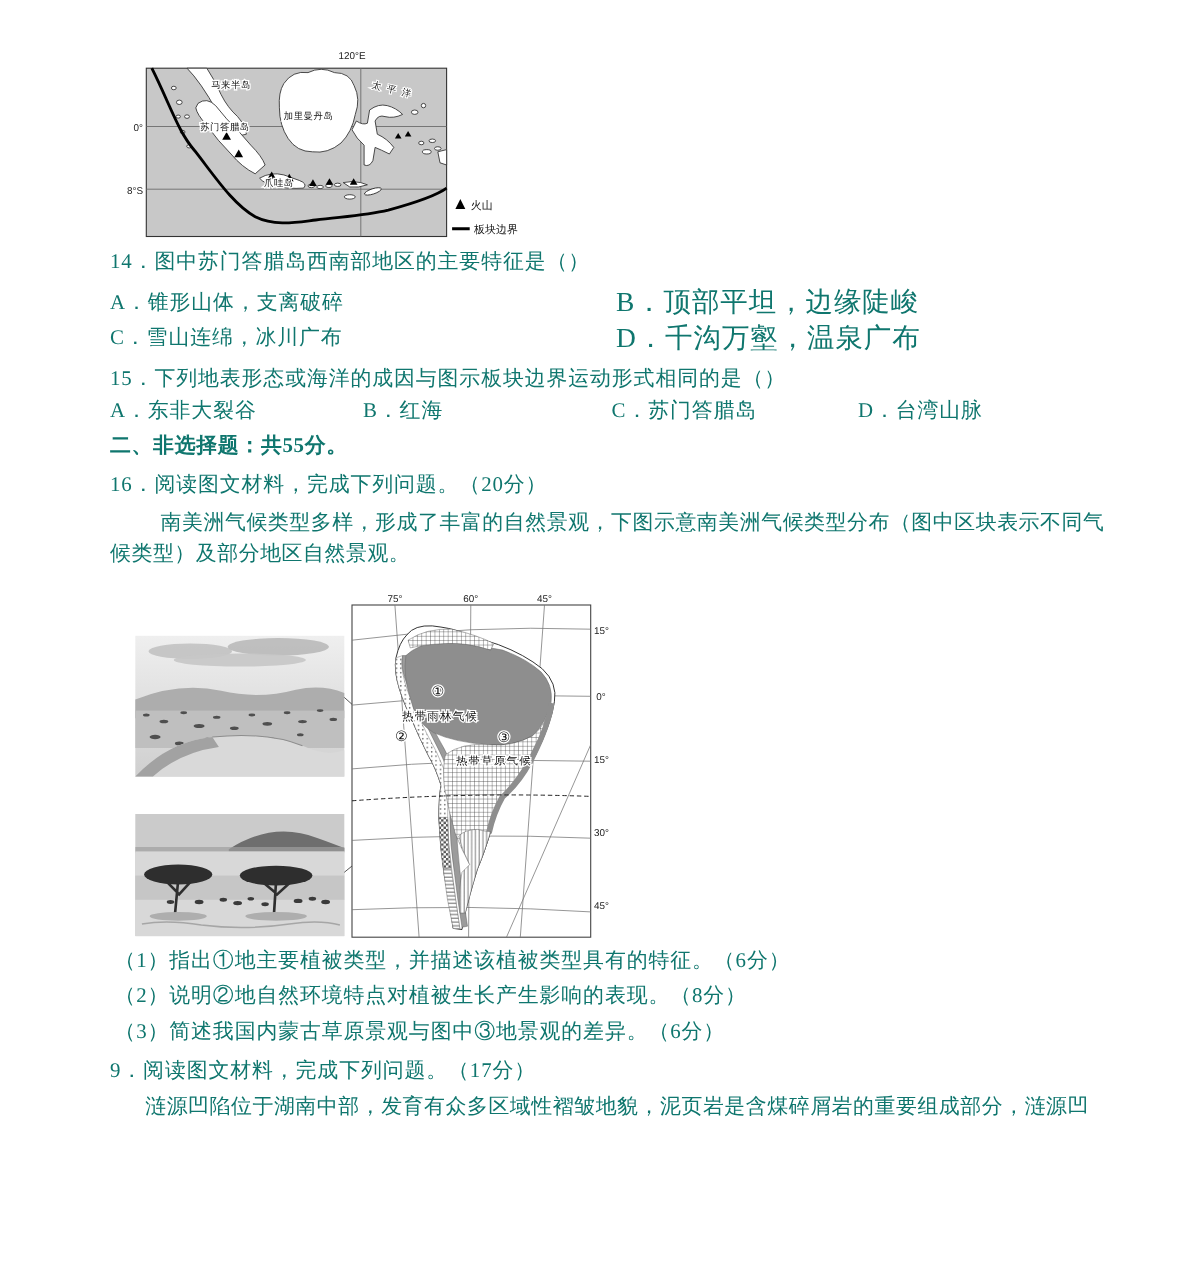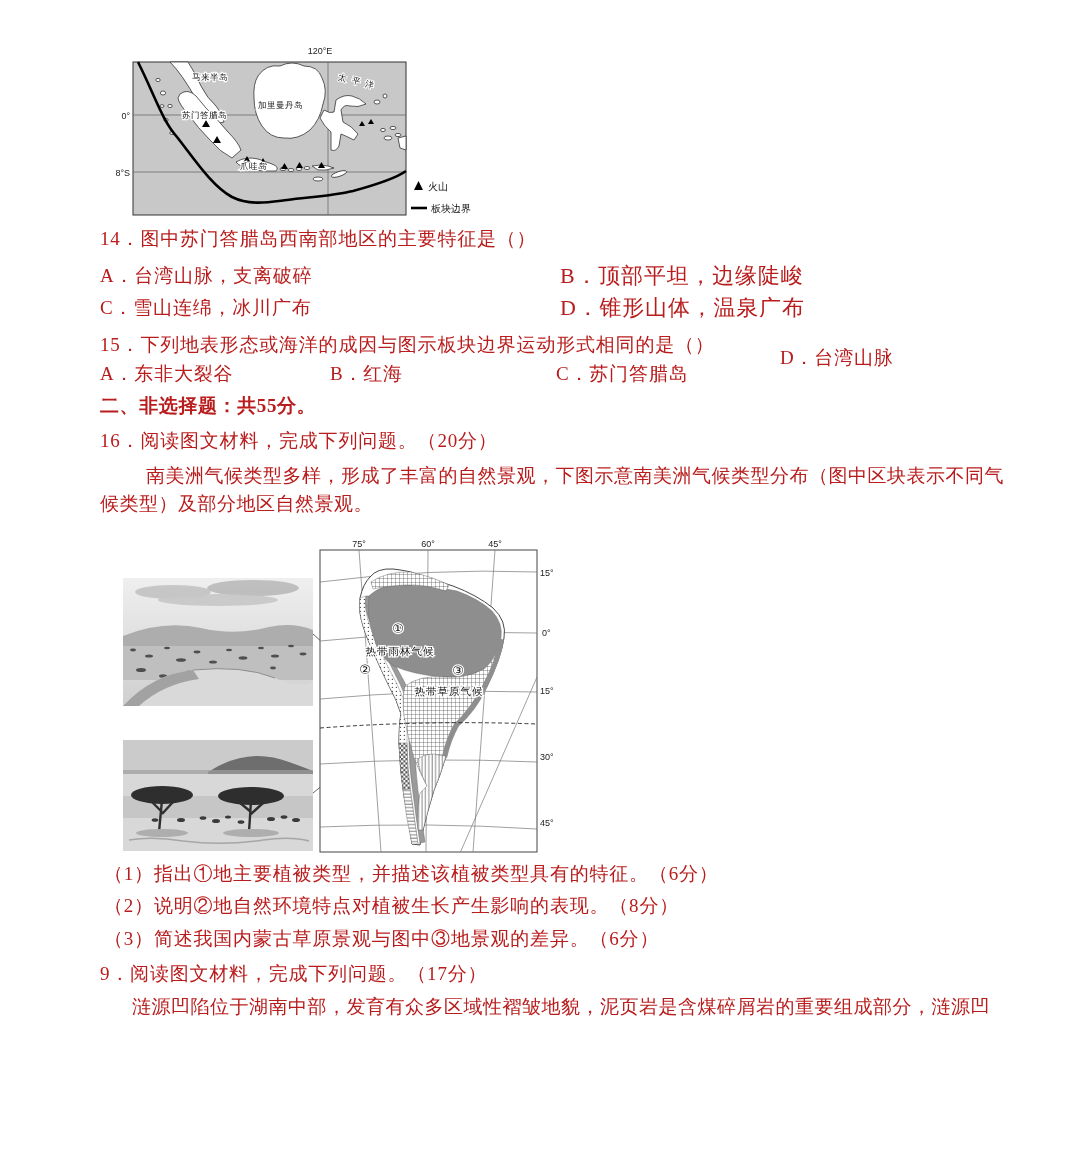--- a/index.html
+++ b/index.html
@@ -1,21 +1,21 @@
 <!DOCTYPE html>
 <html><head>
 <meta charset="utf-8">
 <style>
   html,body{margin:0;padding:0;background:#ffffff;}
   .doc{position:relative;width:1080px;height:1171px;background:#ffffff;overflow:hidden;
-       font-family:"Liberation Serif","DejaVu Serif",serif;color:#b91c1c;}
+       font-family:"Liberation Serif","DejaVu Serif",serif;color:#0f766e;}
   .line{position:absolute;white-space:nowrap;font-size:19px;line-height:22px;letter-spacing:0.8px;}
   .para{letter-spacing:0.5px;}
   .sect{position:absolute;white-space:nowrap;font-size:19px;line-height:26px;font-weight:bold;letter-spacing:0.6px;}
-  .optB{position:absolute;white-space:nowrap;font-size:22px;line-height:22px;letter-spacing:0.8px;}
+  .optB{position:absolute;white-space:nowrap;font-size:25px;line-height:22px;letter-spacing:0.8px;}
   svg text{font-family:"Liberation Sans","DejaVu Sans",sans-serif;}
   .mlabel{font-size:8.5px;fill:#111;paint-order:stroke;stroke:#ffffff;stroke-width:2px;letter-spacing:0.5px;}
   .tick{font-size:9px;fill:#222;}
   .halo{paint-order:stroke;stroke:#ffffff;stroke-width:2.4px;}
 </style>
 </head>
 <body>
 
 <div class="doc">
 
@@ -87,45 +87,45 @@
       <text style="font-size:10px" x="328" y="152" fill="#111">火山</text>
       <line x1="311" y1="170" x2="327" y2="170" stroke="#000" stroke-width="2.6"></line>
       <text style="font-size:10px" x="331" y="174" fill="#111">板块边界</text>
     </g>
   </svg>
 
   <div class="line" style="left:100px;top:228px">
     <span>14．</span><span>图中苏门答腊岛西南部地区的主要特征是（）</span>
   </div>
   <div class="line" style="left:100px;top:265px">
-    <span>A．</span><span>台湾山脉，支离破碎</span>
+    <span>A．</span><span>锥形山体，支离破碎</span>
   </div>
   <div class="optB" style="left:560px;top:265px">
     <span>B．</span><span>顶部平坦，边缘陡峻</span>
   </div>
   <div class="line" style="left:100px;top:297px">
     <span>C．</span><span>雪山连绵，冰川广布</span>
   </div>
   <div class="optB" style="left:560px;top:297px">
-    <span>D．</span><span>锥形山体，温泉广布</span>
+    <span>D．</span><span>千沟万壑，温泉广布</span>
   </div>
 
   <div class="line" style="left:100px;top:334px">
     <span>15．</span><span>下列地表形态或海洋的成因与图示板块边界运动形式相同的是（）</span>
   </div>
   <div class="line" style="left:100px;top:363px">
     <span>A．</span><span>东非大裂谷</span>
   </div>
   <div class="line" style="left:330px;top:363px">
     <span>B．</span><span>红海</span>
   </div>
   <div class="line" style="left:556px;top:363px">
     <span>C．</span><span>苏门答腊岛</span>
   </div>
-  <div class="line" style="left:780px;top:347px">
+  <div class="line" style="left:780px;top:363px">
     <span>D．</span><span>台湾山脉</span>
   </div>
 
   <div class="sect" style="left:100px;top:393px">二、非选择题：共55分。</div>
 
   <div class="line" style="left:100px;top:430px">
     <span>16．</span><span>阅读图文材料，完成下列问题。（20分）</span>
   </div>
   <div class="line para" style="left:100px;top:493px">候类型）及部分地区自然景观。</div>
   <div class="line para" style="left:146px;top:465px">南美洲气候类型多样，形成了丰富的自然景观，下图示意南美洲气候类型分布（图中区块表示不同气</div>

